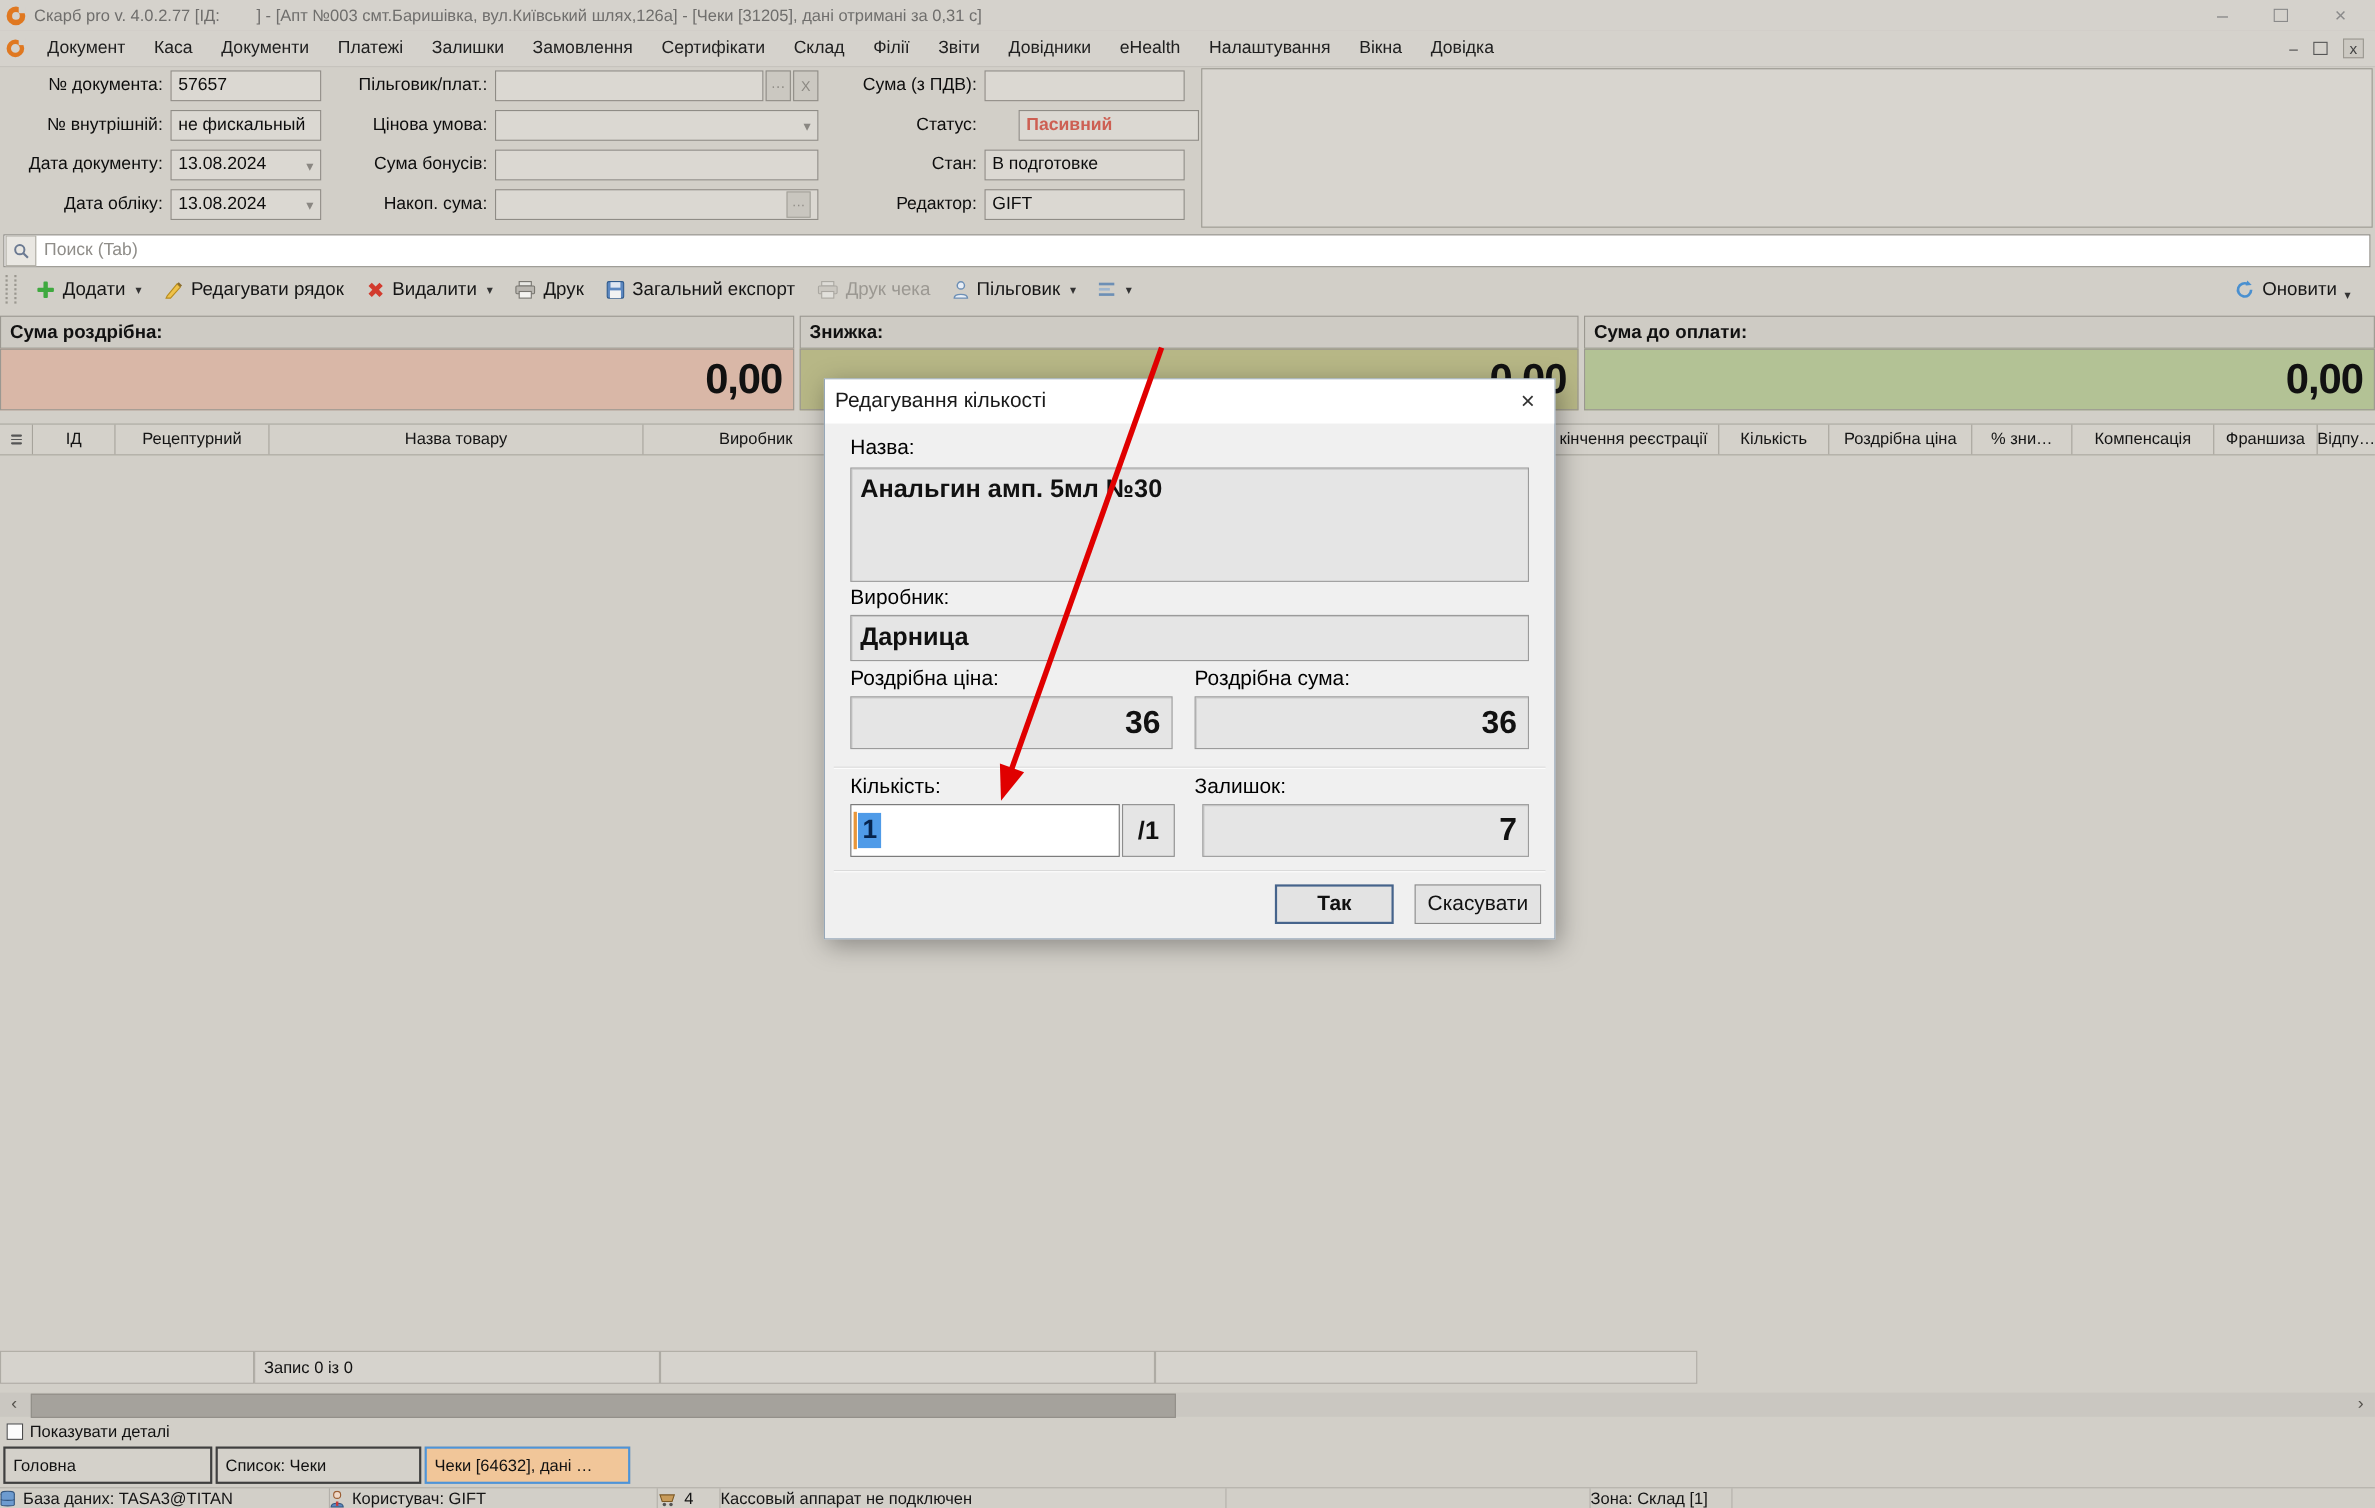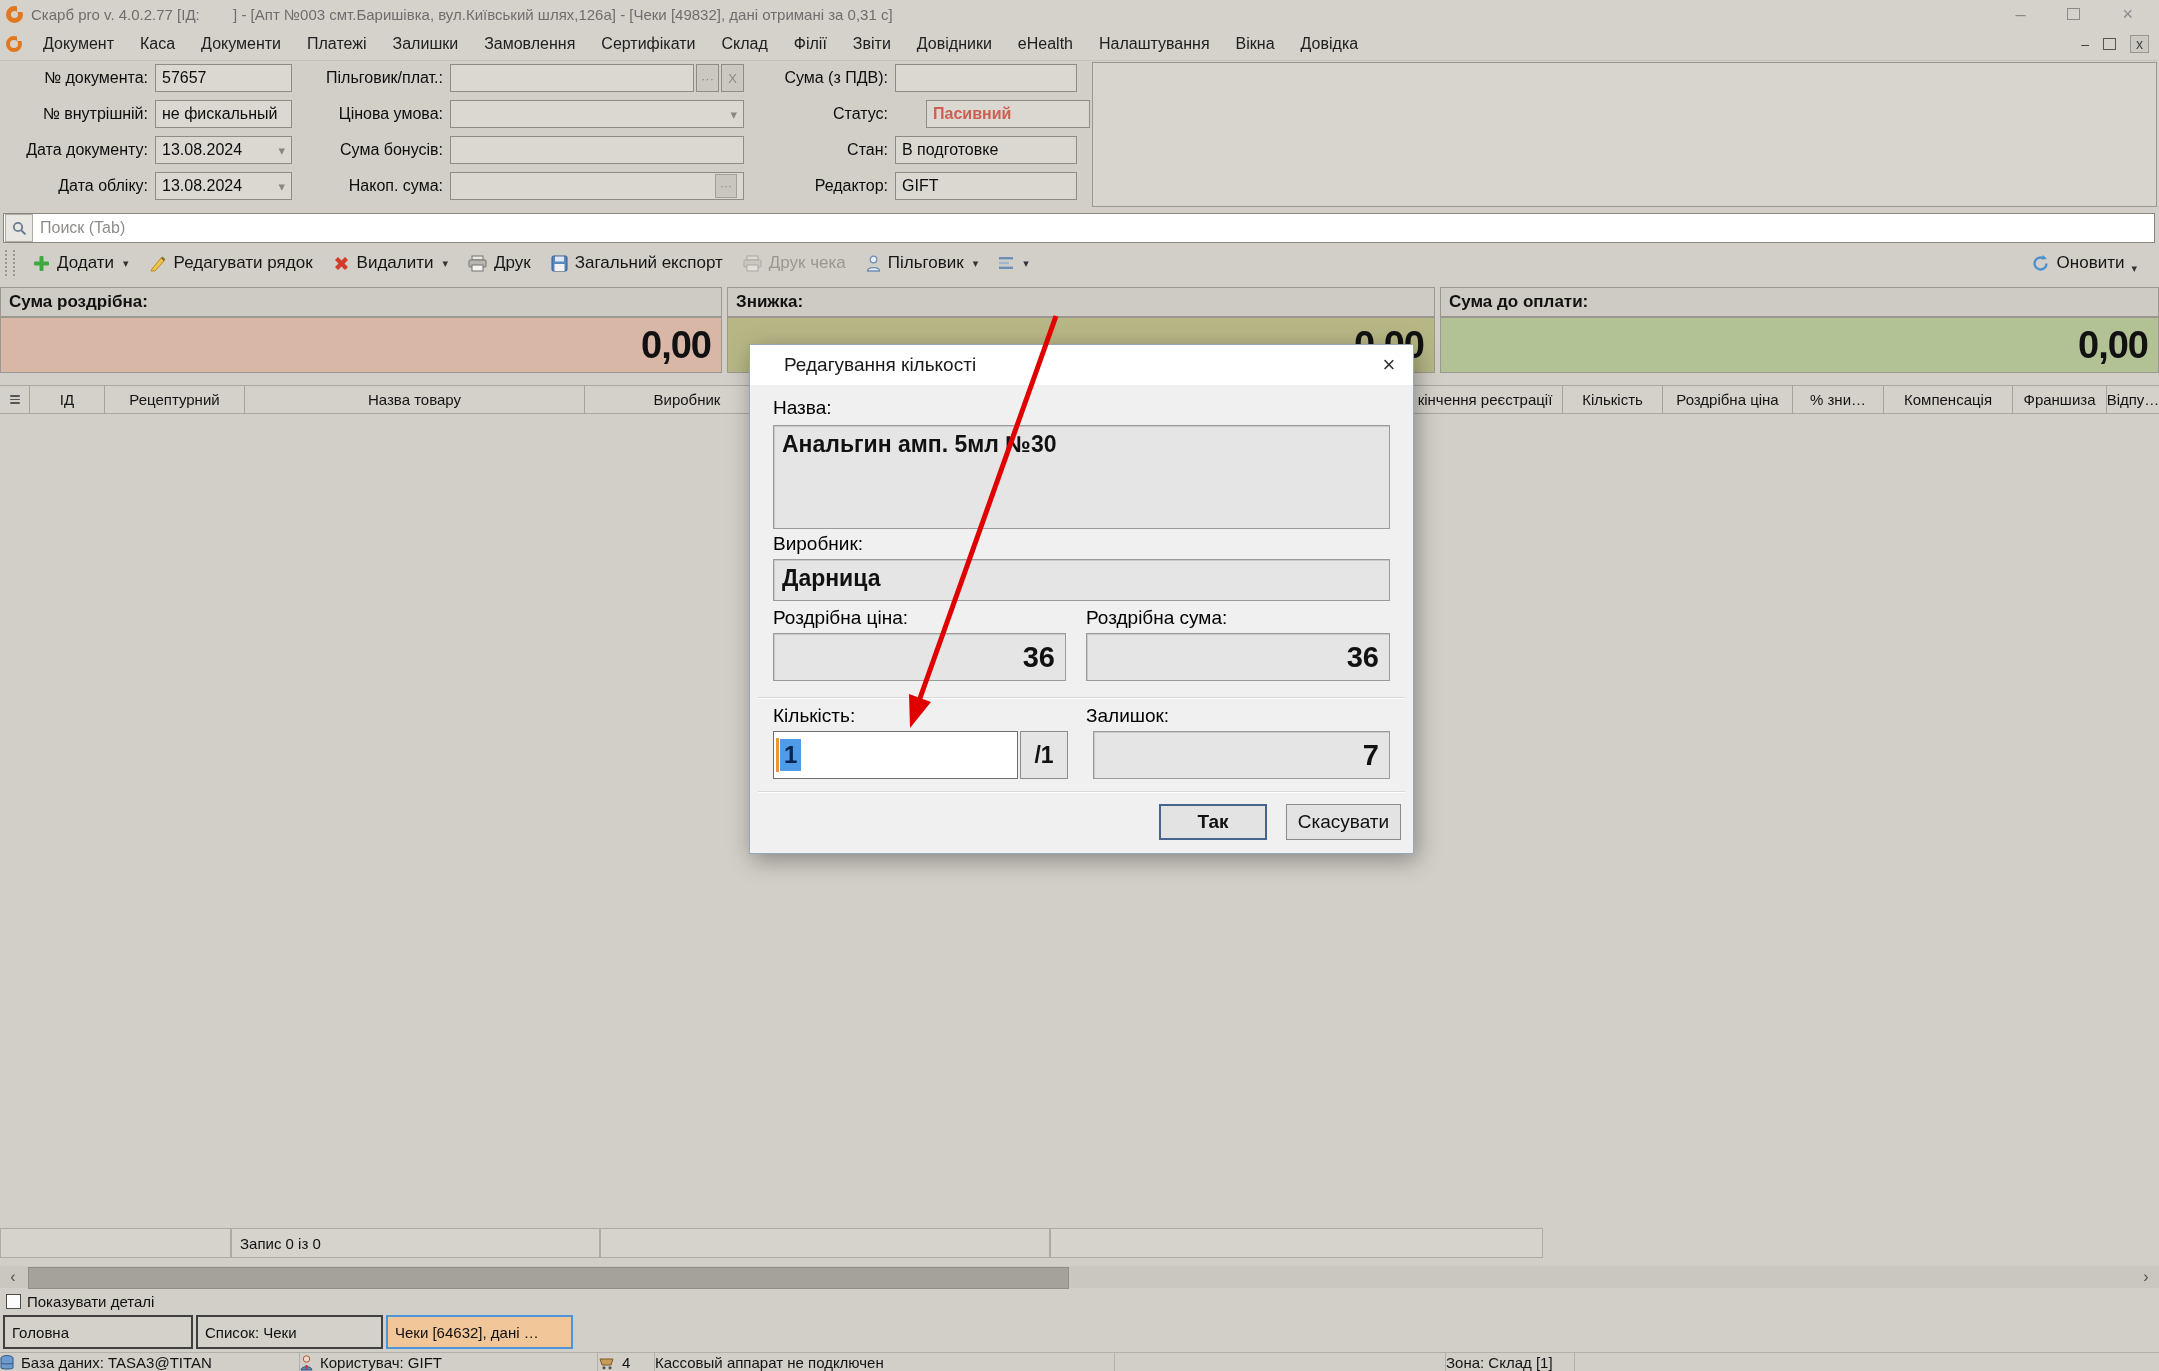--- a/index.html
+++ b/index.html
@@ -58,21 +58,21 @@
   .harrow{position:absolute;top:0;width:26px;height:22px;display:flex;align-items:center;justify-content:center;color:#55524d;font-size:16px}
   .hthumb{position:absolute;top:1px;left:28px;width:1039px;height:20px;background:#a5a29c;border:1px solid #918e88}
   .checkrow{top:1290px;left:6px;height:22px;display:flex;align-items:center;gap:6px;font-size:15px}
   .cbox{width:15px;height:15px;background:#fcfcfc;border:1px solid #4c4c4c;box-sizing:border-box}
   .tab{position:absolute;top:1315px;height:34px;box-sizing:border-box;background:#d4d1ca;border:2px solid #3f3f3f;font-size:15px;display:flex;align-items:center;padding-left:7px;white-space:nowrap;overflow:hidden}
   .tab.active{background:#f1c699;border:2px solid #4d94d9}
   .statusbar{top:1352px;left:0;width:2159px;height:19px;border-top:1px solid #b3b0aa;display:flex;align-items:center;font-size:15px;color:#141414}
   .ssec{height:19px;display:flex;align-items:center;gap:7px;box-sizing:border-box;border-right:1px solid #b3b0aa;padding:0 0;overflow:hidden;white-space:nowrap}
   
   .dialog{left:749px;top:344px;width:663px;height:508px;background:#f0f0f0;border:1px solid #96a7b8;box-shadow:3px 6px 22px rgba(0,0,0,.35);z-index:10}
-  .dtitle{height:40px;background:#ffffff;display:flex;align-items:center;font-size:19px;color:#1a1a1a;padding-left:34px}
+  .dtitle{height:40px;background:#ffffff;display:flex;align-items:center;font-size:19px;color:#1a1a1a;padding-left:9px}
   .dclose{margin-left:auto;width:48px;height:40px;display:flex;align-items:center;justify-content:center;font-size:22px;color:#333}
   .dbody{position:relative;height:467px}
   .dlab{position:absolute;font-size:19px;color:#000000}
   .dbox{position:absolute;box-sizing:border-box;background:#e5e5e5;border:1px solid #9b9b9b;box-shadow:inset 1px 1px 0 #c9c9c9}
   .dbox .bval{font-weight:bold;font-size:23px;padding:5px 8px;display:block}
   .dnum{display:flex;align-items:center;justify-content:flex-end;font-weight:bold;font-size:29px;padding-right:10px}
   .dsep{position:absolute;left:8px;width:647px;height:0;border-top:1px solid #d8d8d8;border-bottom:1px solid #fdfdfd}
   .qtyinput{position:absolute;left:23px;top:346px;width:245px;height:48px;box-sizing:border-box;background:#fff;border:1px solid #6e6e6e;display:flex;align-items:center}
   .qcaret{width:3px;height:34px;background:#e8963a;margin-left:2px}
   .qsel{font-weight:bold;font-size:24px;background:#4f9be8;color:#06244d;padding:2px 4px;margin-left:1px}
@@ -83,21 +83,21 @@
   .ul-first::first-letter{text-decoration:underline}
   
   .overlay{left:0;top:0;width:2159px;height:1371px;z-index:20;pointer-events:none}
   svg.ic{display:block}
 </style>
 </head>
 <body>
 
 <div class="abs titlebar">
   <span class="appicon"></span>
-  <span class="title-text">Скарб pro v. 4.0.2.77 [ІД:        ] - [Апт №003 смт.Баришівка, вул.Київський шлях,126а] - [Чеки [49832], дані отримані за 0,31 с]</span>
+  <span class="title-text">Скарб pro v. 4.0.2.77 [ІД:        ] - [Апт №003 смт.Баришівка, вул.Київський шлях,126а] - [Чеки [31205], дані отримані за 0,31 с]</span>
   <span class="wctl">
     <span>–</span>
     <span class="wbox"></span>
     <span>×</span>
   </span>
 </div>
 
 <div class="abs menubar">
   <span class="appicon"></span>
   <span class="menu-item">Документ</span>

